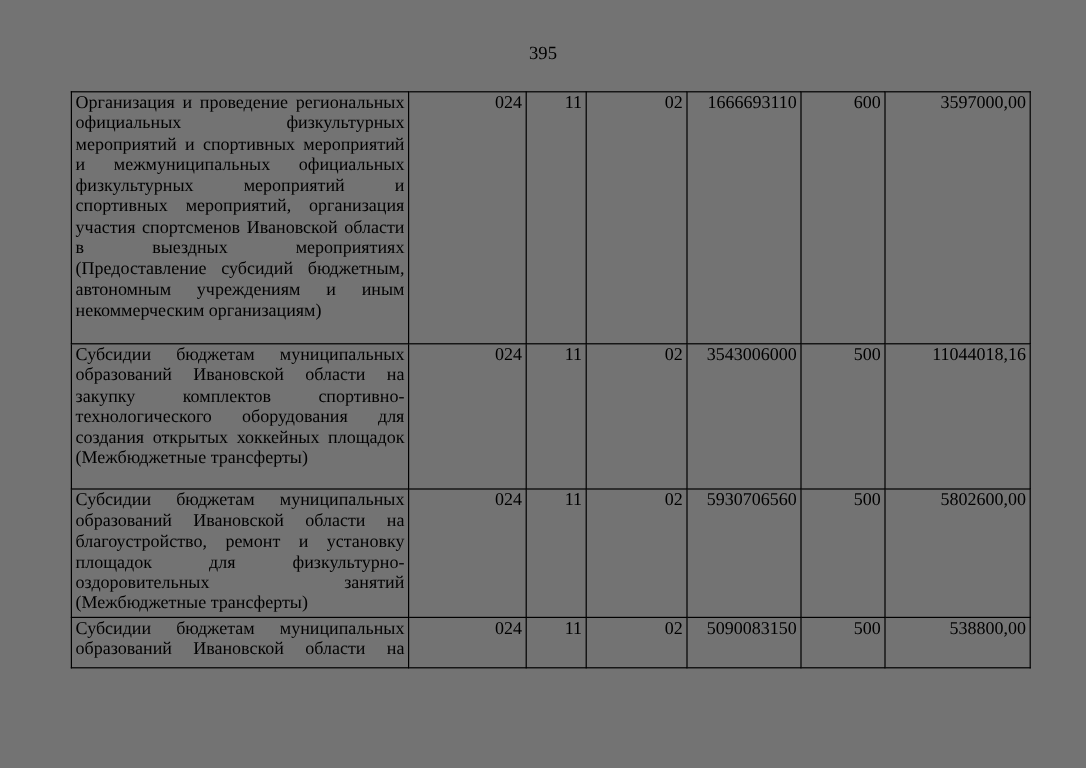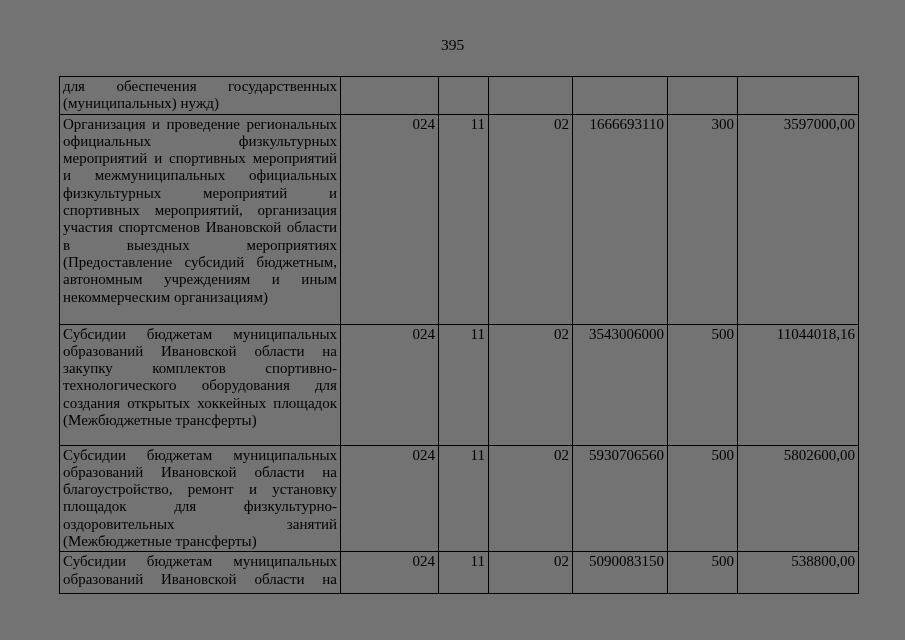--- a/index.html
+++ b/index.html
@@ -69,36 +69,27 @@
     <colgroup>
       <col style="width:281px">
       <col style="width:98px">
       <col style="width:50px">
       <col style="width:84px">
       <col style="width:95px">
       <col style="width:70px">
       <col style="width:121px">
     </colgroup>
     <tbody>
-      <tr class="r1">
-        <td class="desc">для обеспечения государственных (муниципальных) нужд)</td>
-        <td class="num"></td>
-        <td class="num"></td>
-        <td class="num"></td>
-        <td class="num"></td>
-        <td class="num"></td>
-        <td class="num"></td>
-      </tr>
       <tr class="r2">
         <td class="desc">Организация и проведение региональных официальных физкультурных мероприятий и спортивных мероприятий и межмуниципальных официальных физкультурных мероприятий и спортивных мероприятий, организация участия спортсменов Ивановской области в выездных мероприятиях (Предоставление субсидий бюджетным, автономным учреждениям и иным некоммерческим организациям)</td>
         <td class="num">024</td>
         <td class="num">11</td>
         <td class="num">02</td>
         <td class="num">1666693110</td>
-        <td class="num">300</td>
+        <td class="num">600</td>
         <td class="num">3597000,00</td>
       </tr>
       <tr class="r3">
         <td class="desc">Субсидии бюджетам муниципальных образований Ивановской области на закупку комплектов спортивно-технологического оборудования для создания открытых хоккейных площадок (Межбюджетные трансферты)</td>
         <td class="num">024</td>
         <td class="num">11</td>
         <td class="num">02</td>
         <td class="num">3543006000</td>
         <td class="num">500</td>
         <td class="num">11044018,16</td>

